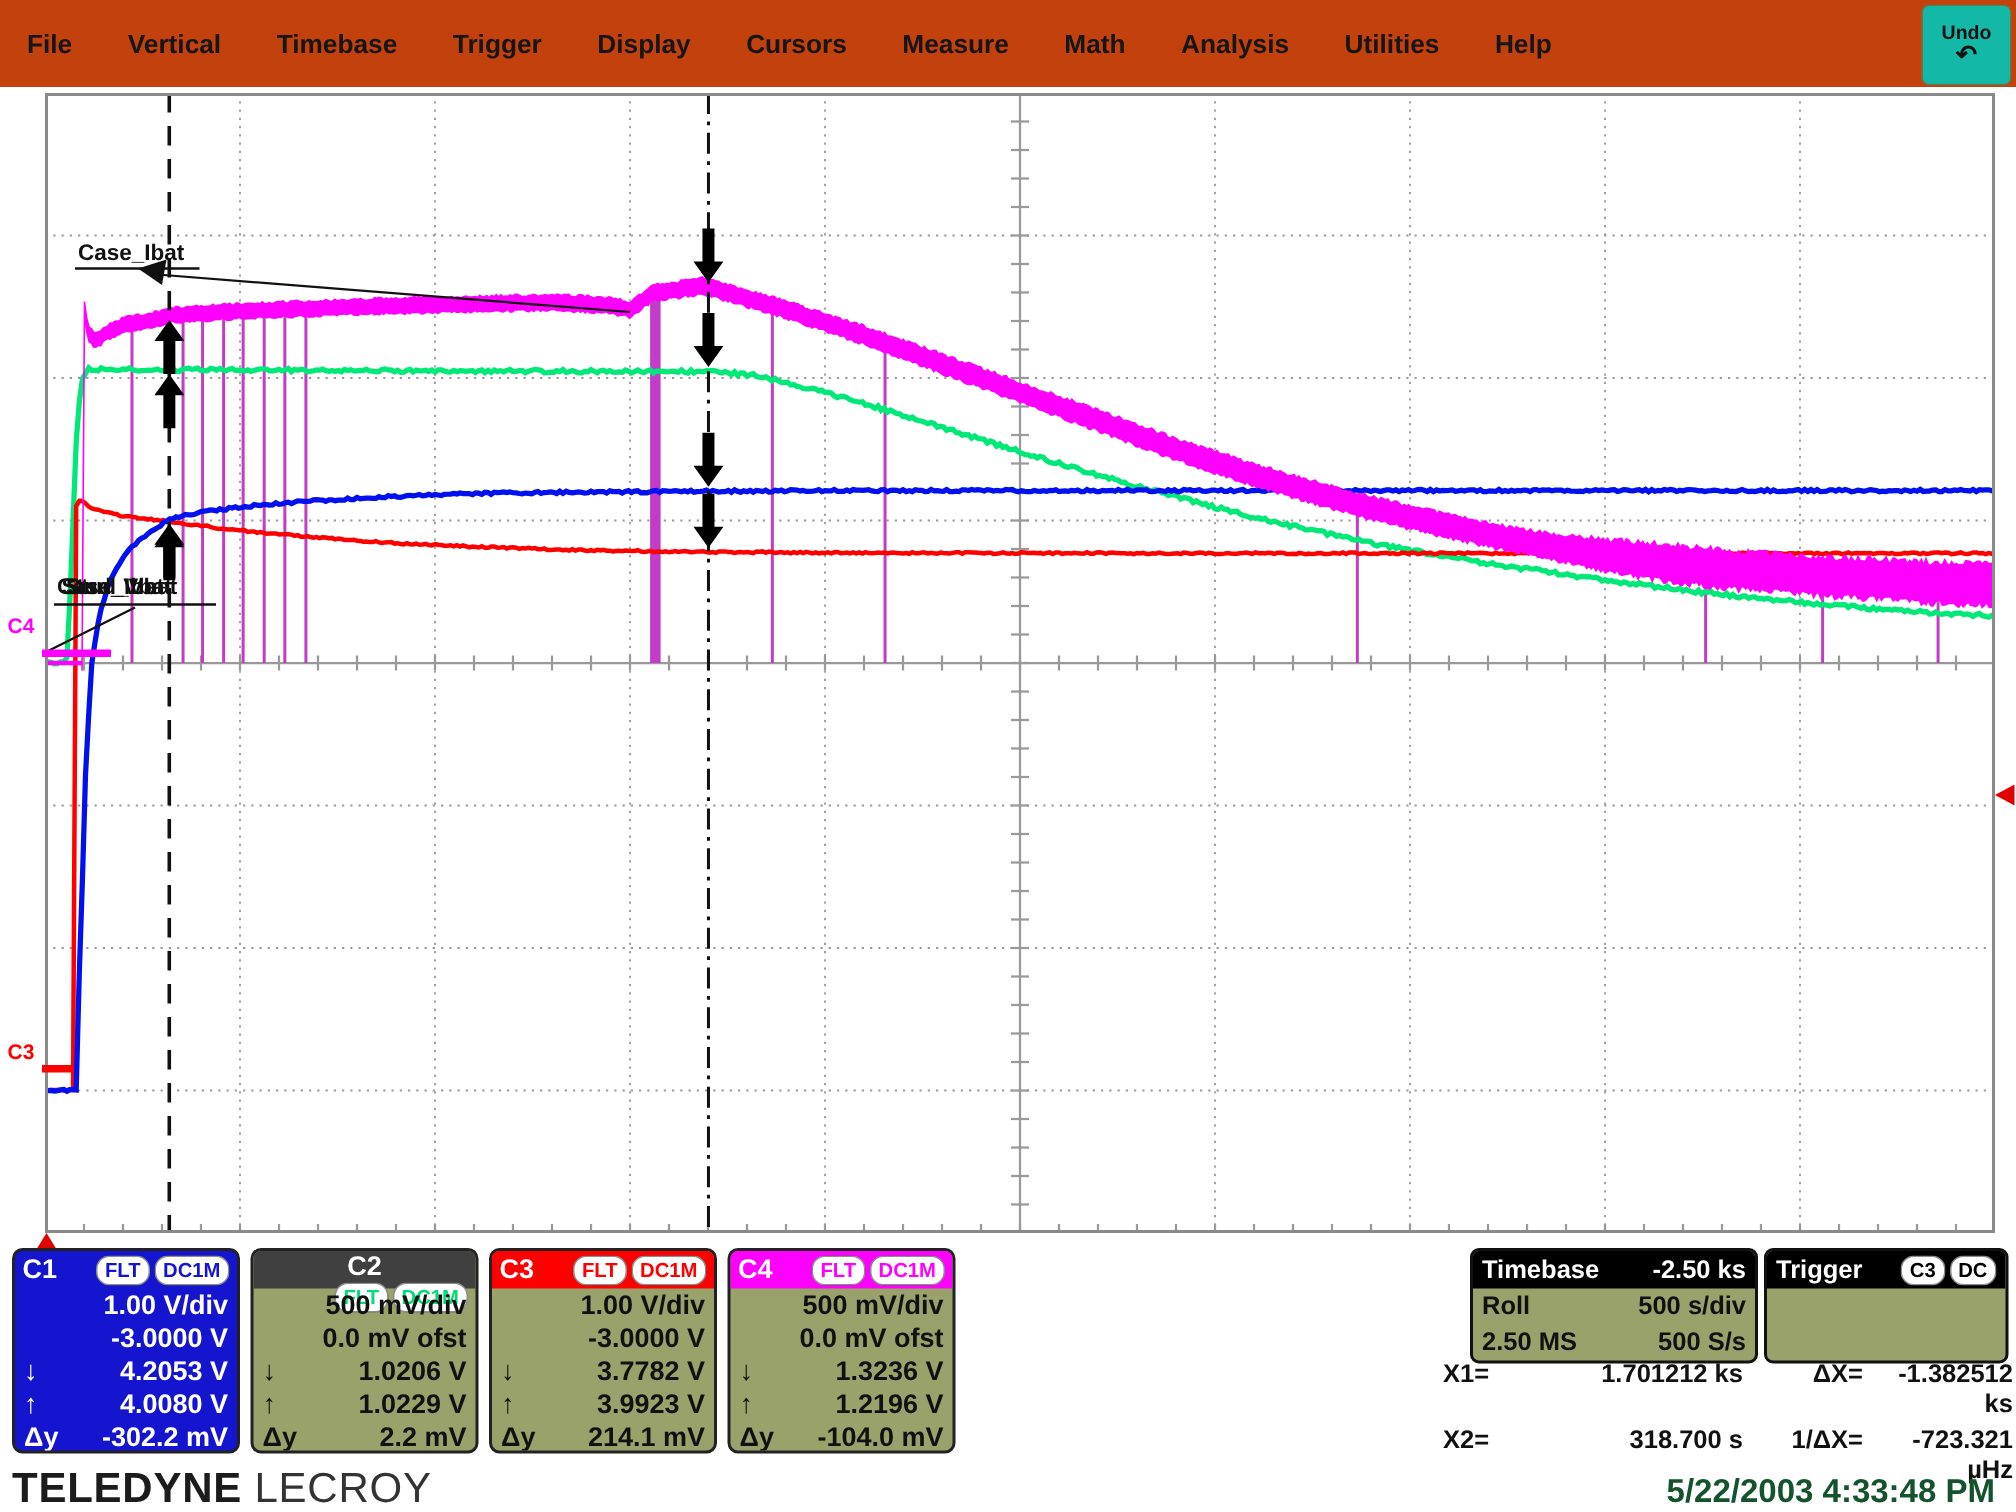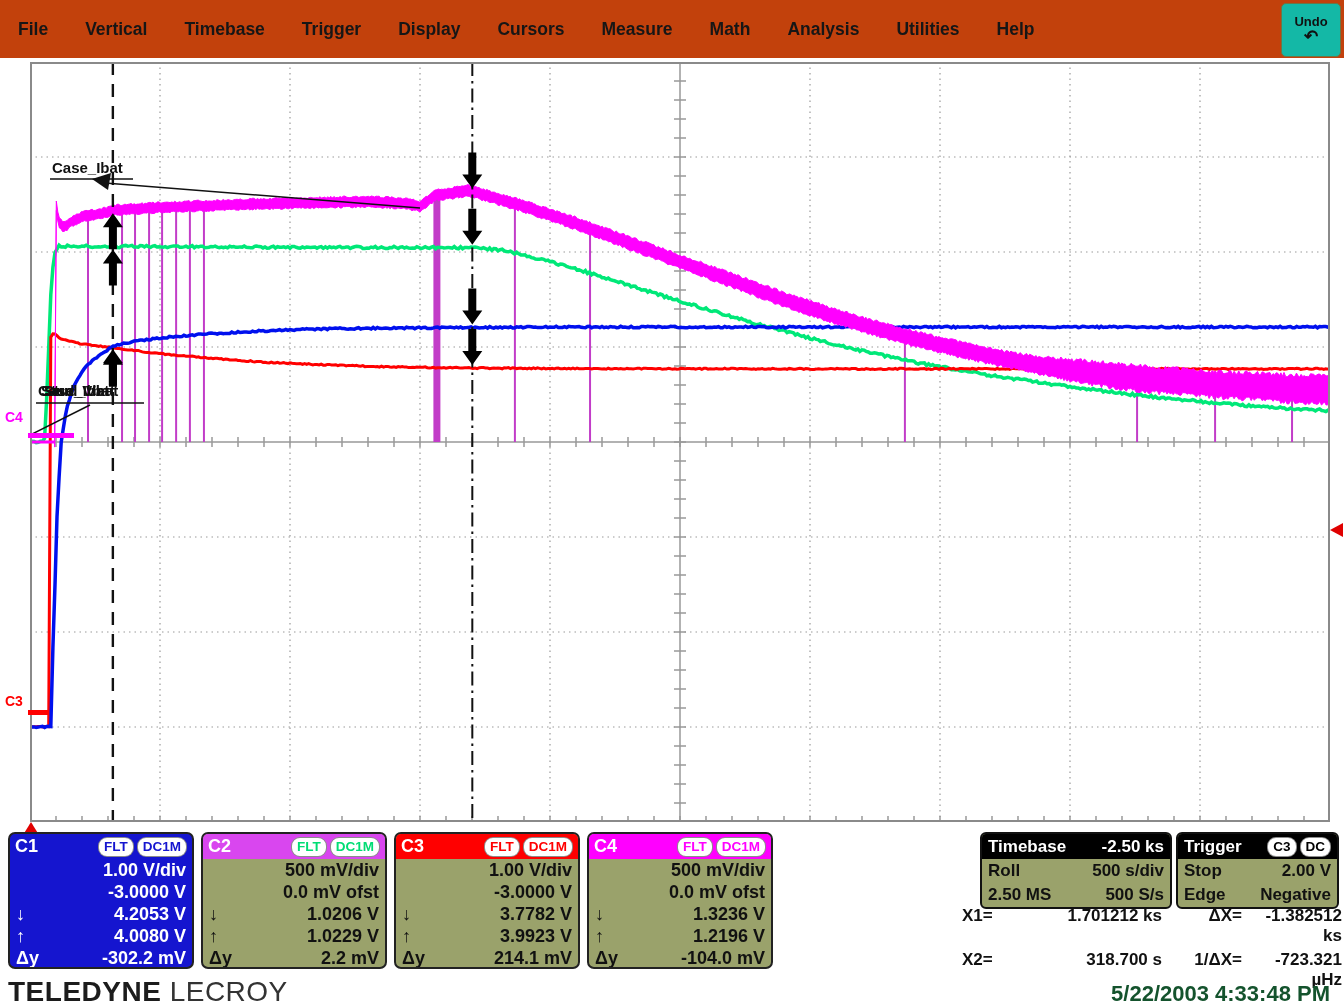--- a/index.html
+++ b/index.html
@@ -17,21 +17,21 @@
   
   .plot-wrap{position:absolute;left:30px;top:62px;width:1300px;height:951px;}
   .left-marker{position:absolute;font-size:14px;font-weight:700;}
   .marker-bar{position:absolute;height:5px;}
   .trig-time{position:absolute;left:23px;top:822px;width:0;height:0;
              border-left:8px solid transparent;border-right:8px solid transparent;border-bottom:13px solid #e00000;}
   .trig-level{position:absolute;left:1330px;top:523px;width:0;height:0;
               border-top:7px solid transparent;border-bottom:7px solid transparent;border-right:13px solid #e00000;}
   
   .chrow{position:absolute;left:8px;top:832px;display:flex;gap:7px;}
-  .chbox{width:186px;height:137px;border:2px solid #222;border-radius:7px;box-sizing:border-box;
+  .chbox{width:152px;height:137px;border:2px solid #222;border-radius:7px;box-sizing:border-box;
          overflow:hidden;background:#9aa26b;font-weight:700;font-size:18px;color:#111;text-align:center;}
   .chbox .hdr{display:flex;align-items:center;height:25px;padding:0 5px;color:#fff;font-size:18px;}
   .badges{margin-left:auto;display:flex;gap:3px;}
   .badge{background:#fff;border-radius:9px;padding:0 5px;font-size:13.5px;line-height:18px;font-weight:700;
          border:1px solid rgba(0,0,0,.45);}
   .chbox .row{display:flex;justify-content:flex-end;padding:0 6px;height:22px;line-height:22px;}
   .chbox .row .rl{margin-right:auto;}
   .tbox{position:absolute;border:2px solid #111;border-radius:6px;background:#9aa26b;box-sizing:border-box;
         font-weight:700;font-size:17px;overflow:hidden;}
   .tbox .thdr{background:#000;color:#fff;height:25px;display:flex;align-items:center;padding:0 6px;}
@@ -293,21 +293,21 @@
         <div class="row">
           <span class="rl">↑</span>
           <span>4.0080 V</span>
         </div>
         <div class="row">
           <span class="rl">Δy</span>
           <span>-302.2 mV</span>
         </div>
       </div>
       <div class="chbox">
-        <div class="hdr" style="background: #d946ef;">
+        <div class="hdr" style="background: #404040; flex-direction: column;">
           <span>C2</span>
           <span class="badges">
             <span class="badge" style="color: rgb(0, 221, 116);">FLT</span>
             <span class="badge" style="color: rgb(0, 221, 116);">DC1M</span>
           </span>
         </div>
         <div class="row">
           <span>500 mV/div</span>
         </div>
         <div class="row">
@@ -400,30 +400,20 @@
   </div>
 
   <div class="tbox" id="trg-box" style="left:1176px;top:832px;width:163px;height:77px;">
     <div class="thdr">
       <span>Trigger</span>
       <span class="tv badges" id="trg-badges">
           <span class="badge" style="color: rgb(0, 0, 0);">C3</span>
           <span class="badge" style="color: rgb(0, 0, 0);">DC</span>
         </span>
     </div>
-    <div id="trg-rows">
-        <div class="trow">
-          <span>Stop</span>
-          <span>2.00 V</span>
-        </div>
-        <div class="trow">
-          <span>Edge</span>
-          <span>Negative</span>
-        </div>
-      </div>
   </div>
 
   <div class="xreadout">
     <span class="lab">X1=</span>
     <span class="val">1.701212 ks</span>
     <span class="val">ΔX=</span>
     <span class="val">-1.382512 ks</span>
     <span class="lab">X2=</span>
     <span class="val">318.700 s</span>
     <span class="val">1/ΔX=</span>

